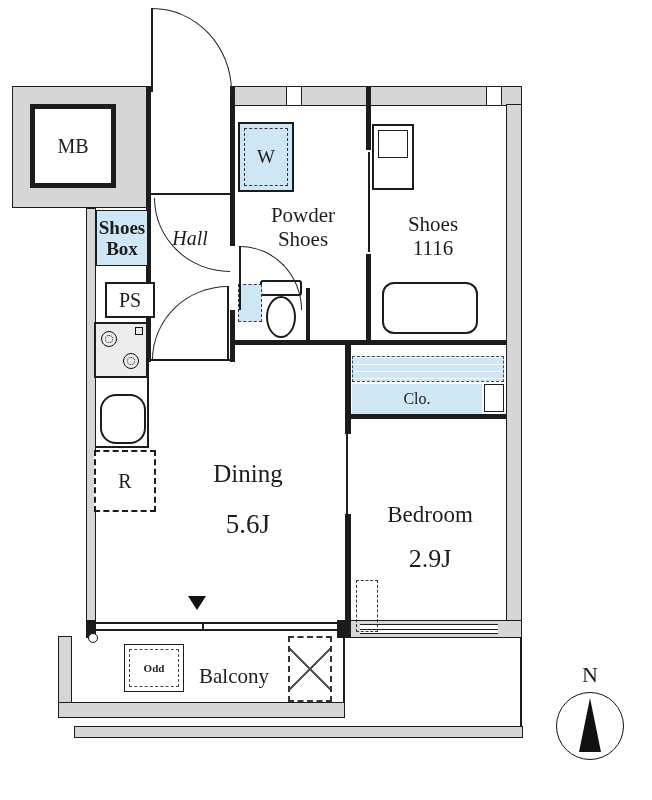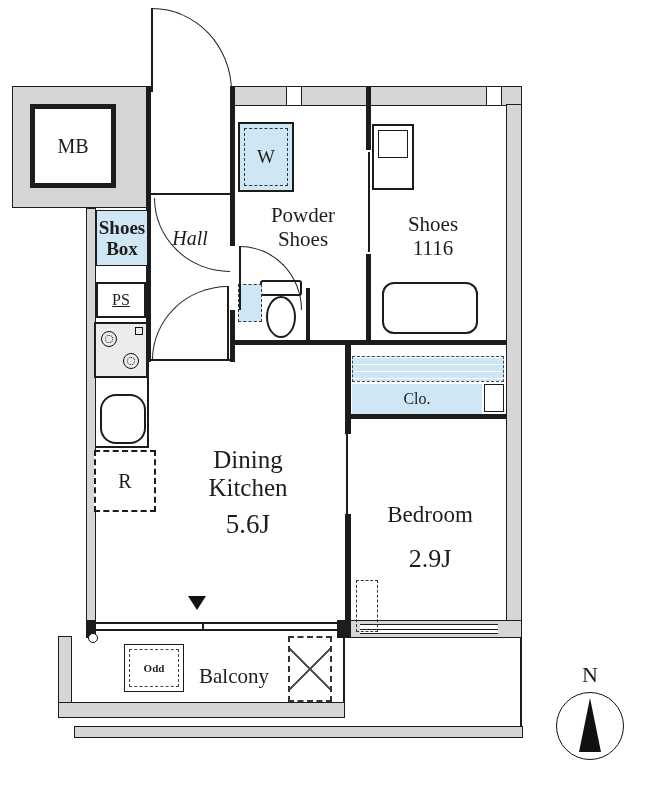--- a/index.html
+++ b/index.html
@@ -74,21 +74,21 @@
 
   <div class="box" style="left:30px;top:104px;width:86px;height:84px;border-width:5px;display:flex;align-items:center;justify-content:center;">
     <span style="font-size:20px;">MB</span>
   </div>
 
   <div class="box blue lbl" style="left:96px;top:210px;width:52px;height:56px;border-width:1.5px;font-size:19px;font-weight:bold;">
     <span>Shoes</span>
     <span>Box</span>
   </div>
 
-  <div class="box lbl" style="left:96px;top:282px;width:50px;height:36px;font-size:16px;text-decoration:underline;">
+  <div class="box lbl" style="left:105px;top:282px;width:50px;height:36px;font-size:20px;">
     <span>PS</span>
   </div>
 
   <div class="box" style="left:94px;top:322px;width:54px;height:56px;border-width:2.5px;background:#ececec;">
     <div class="burner" style="left:5px;top:7px;"></div>
     <div class="burner" style="left:27px;top:29px;"></div>
     <div style="position:absolute;right:3px;top:3px;width:8px;height:8px;border:1.5px solid #111;"></div>
   </div>
   <div class="thin" style="left:147px;top:362px;width:2px;height:86px;"></div>
   <div class="thin" style="left:96px;top:446px;width:52px;height:1.5px;"></div>
@@ -148,21 +148,20 @@
   <div class="lbl" style="left:242px;top:200px;width:122px;height:56px;font-size:21px;">
     <span>Powder</span>
     <span>Shoes</span>
   </div>
   <div class="lbl" style="left:392px;top:208px;width:82px;height:58px;font-size:21px;">
     <span>Shoes</span>
     <span>1116</span>
   </div>
   <div class="lbl" style="left:178px;top:444px;width:140px;height:60px;font-size:25px;">
     <span>Dining</span>
-    <span>Kitchen</span>
   </div>
   <div class="lbl" style="left:178px;top:508px;width:140px;height:32px;font-size:27px;">
     <span>5.6J</span>
   </div>
   <div class="lbl" style="left:358px;top:500px;width:144px;height:30px;font-size:23px;">
     <span>Bedroom</span>
   </div>
   <div class="lbl" style="left:358px;top:542px;width:144px;height:34px;font-size:26px;">
     <span>2.9J</span>
   </div>

